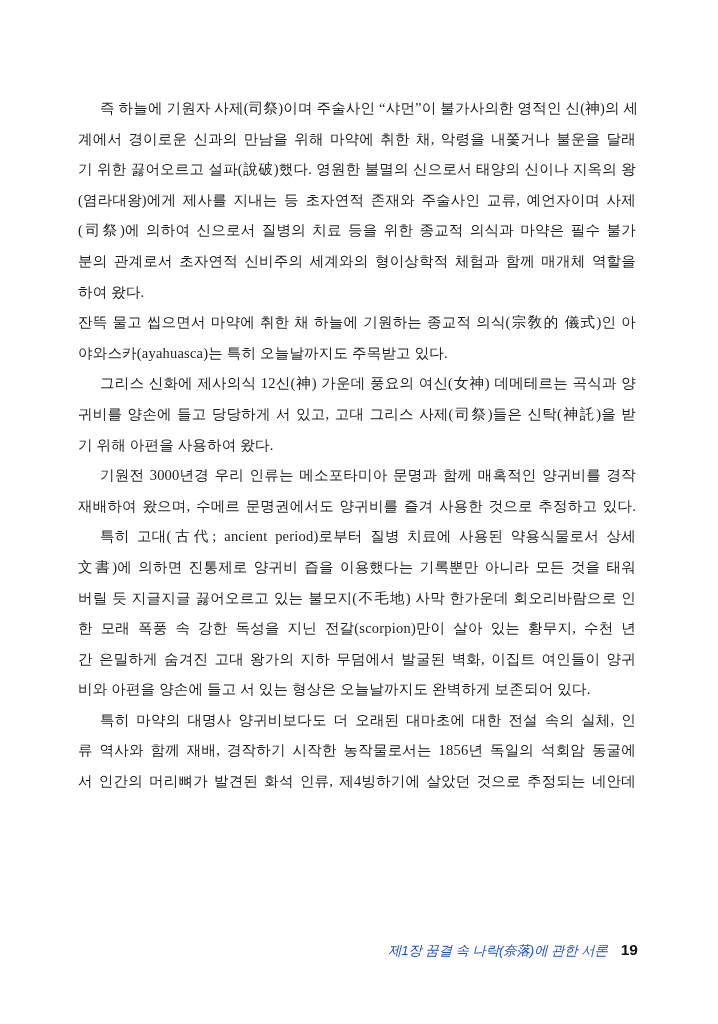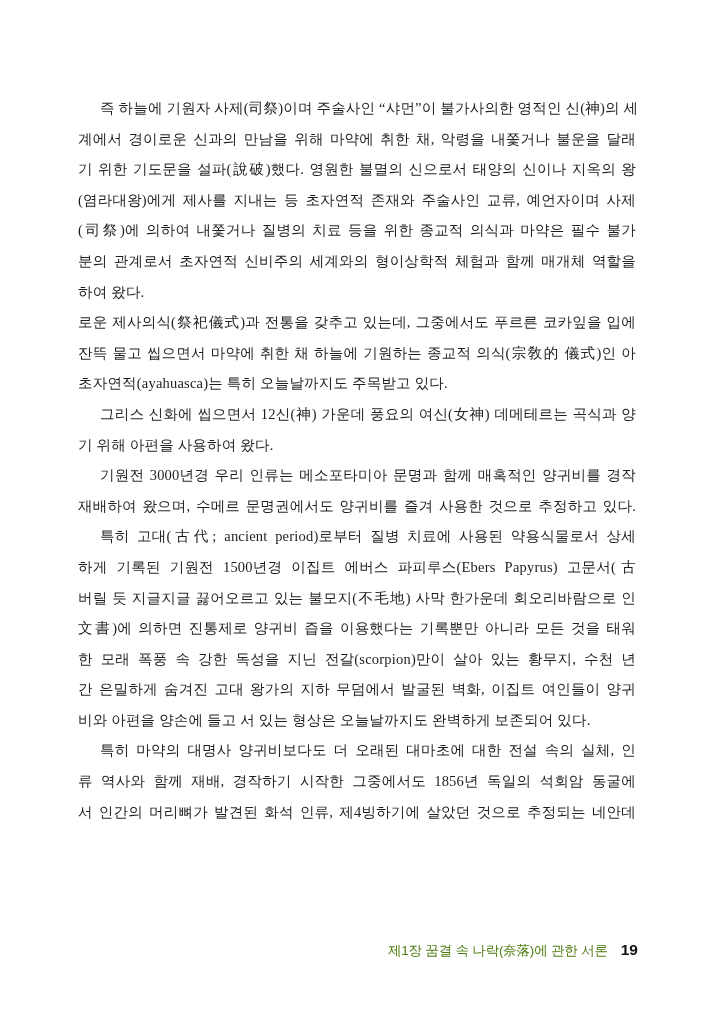--- a/index.html
+++ b/index.html
@@ -51,71 +51,71 @@
     position: absolute;
     top: 941px;
     right: 80px;
     display: flex;
     align-items: baseline;
     gap: 13px;
     font-family: "Liberation Sans", "DejaVu Sans", sans-serif;
   }
   .running-head {
     font-size: 13.5px;
-    color: #4d7c0f;
+    color: #1d4ed8;
     letter-spacing: -0.2px;
+    font-style: italic;
   }
   .page-number {
     font-size: 15.5px;
     font-weight: bold;
     color: #111111;
     text-align: right;
   }
 </style>
 </head>
 <body>
 
 <div class="page">
 
   <div class="text-block">
 
   <div class="para">
         <div class="line fill ind">즉 하늘에 기원자 사제(司祭)이며 주술사인 “샤먼”이 불가사의한 영적인 신(神)의 세</div>
         <div class="line fill">계에서 경이로운 신과의 만남을 위해 마약에 취한 채, 악령을 내쫓거나 불운을 달래</div>
-        <div class="line fill">기 위한 기도문을 설파(說破)했다. 영원한 불멸의 신으로서 태양의 신이나 지옥의 왕</div>
+        <div class="line fill">기 위한 끓어오르고 설파(說破)했다. 영원한 불멸의 신으로서 태양의 신이나 지옥의 왕</div>
         <div class="line fill">(염라대왕)에게 제사를 지내는 등 초자연적 존재와 주술사인 교류, 예언자이며 사제</div>
-        <div class="line fill">(司祭)에 의하여 내쫓거나 질병의 치료 등을 위한 종교적 의식과 마약은 필수 불가</div>
+        <div class="line fill">(司祭)에 의하여 신으로서 질병의 치료 등을 위한 종교적 의식과 마약은 필수 불가</div>
         <div class="line fill">분의 관계로서 초자연적 신비주의 세계와의 형이상학적 체험과 함께 매개체 역할을</div>
         <div class="line end">하여 왔다.</div>
       </div>
       <div class="para">
-        <div class="line fill">로운 제사의식(祭祀儀式)과 전통을 갖추고 있는데, 그중에서도 푸르른 코카잎을 입에</div>
         <div class="line fill">잔뜩 물고 씹으면서 마약에 취한 채 하늘에 기원하는 종교적 의식(宗敎的 儀式)인 아</div>
-        <div class="line end">초자연적(ayahuasca)는 특히 오늘날까지도 주목받고 있다.</div>
+        <div class="line end">야와스카(ayahuasca)는 특히 오늘날까지도 주목받고 있다.</div>
       </div>
       <div class="para">
-        <div class="line fill ind">그리스 신화에 씹으면서 12신(神) 가운데 풍요의 여신(女神) 데메테르는 곡식과 양</div>
+        <div class="line fill ind">그리스 신화에 제사의식 12신(神) 가운데 풍요의 여신(女神) 데메테르는 곡식과 양</div>
+        <div class="line fill">귀비를 양손에 들고 당당하게 서 있고, 고대 그리스 사제(司祭)들은 신탁(神託)을 받</div>
         <div class="line end">기 위해 아편을 사용하여 왔다.</div>
       </div>
       <div class="para">
         <div class="line fill ind">기원전 3000년경 우리 인류는 메소포타미아 문명과 함께 매혹적인 양귀비를 경작</div>
         <div class="line fill">재배하여 왔으며, 수메르 문명권에서도 양귀비를 즐겨 사용한 것으로 추정하고 있다.</div>
       </div>
       <div class="para">
         <div class="line fill ind">특히 고대(古代; ancient period)로부터 질병 치료에 사용된 약용식물로서 상세</div>
-        <div class="line fill">하게 기록된 기원전 1500년경 이집트 에버스 파피루스(Ebers Papyrus) 고문서(古</div>
+        <div class="line fill">文書)에 의하면 진통제로 양귀비 즙을 이용했다는 기록뿐만 아니라 모든 것을 태워</div>
         <div class="line fill">버릴 듯 지글지글 끓어오르고 있는 불모지(不毛地) 사막 한가운데 회오리바람으로 인</div>
-        <div class="line fill">文書)에 의하면 진통제로 양귀비 즙을 이용했다는 기록뿐만 아니라 모든 것을 태워</div>
         <div class="line fill">한 모래 폭풍 속 강한 독성을 지닌 전갈(scorpion)만이 살아 있는 황무지, 수천 년</div>
         <div class="line fill">간 은밀하게 숨겨진 고대 왕가의 지하 무덤에서 발굴된 벽화, 이집트 여인들이 양귀</div>
         <div class="line end">비와 아편을 양손에 들고 서 있는 형상은 오늘날까지도 완벽하게 보존되어 있다.</div>
       </div>
       <div class="para">
         <div class="line fill ind">특히 마약의 대명사 양귀비보다도 더 오래된 대마초에 대한 전설 속의 실체, 인</div>
-        <div class="line fill">류 역사와 함께 재배, 경작하기 시작한 그중에서도 1856년 독일의 석회암 동굴에</div>
+        <div class="line fill">류 역사와 함께 재배, 경작하기 시작한 농작물로서는 1856년 독일의 석회암 동굴에</div>
         <div class="line fill">서 인간의 머리뼈가 발견된 화석 인류, 제4빙하기에 살았던 것으로 추정되는 네안데</div>
       </div>
     </div>
 
   <div class="footer">
     <span class="running-head">제1장  꿈결 속 나락(奈落)에 관한 서론</span>
     <span class="page-number">19</span>
   </div>
 
 </div>

